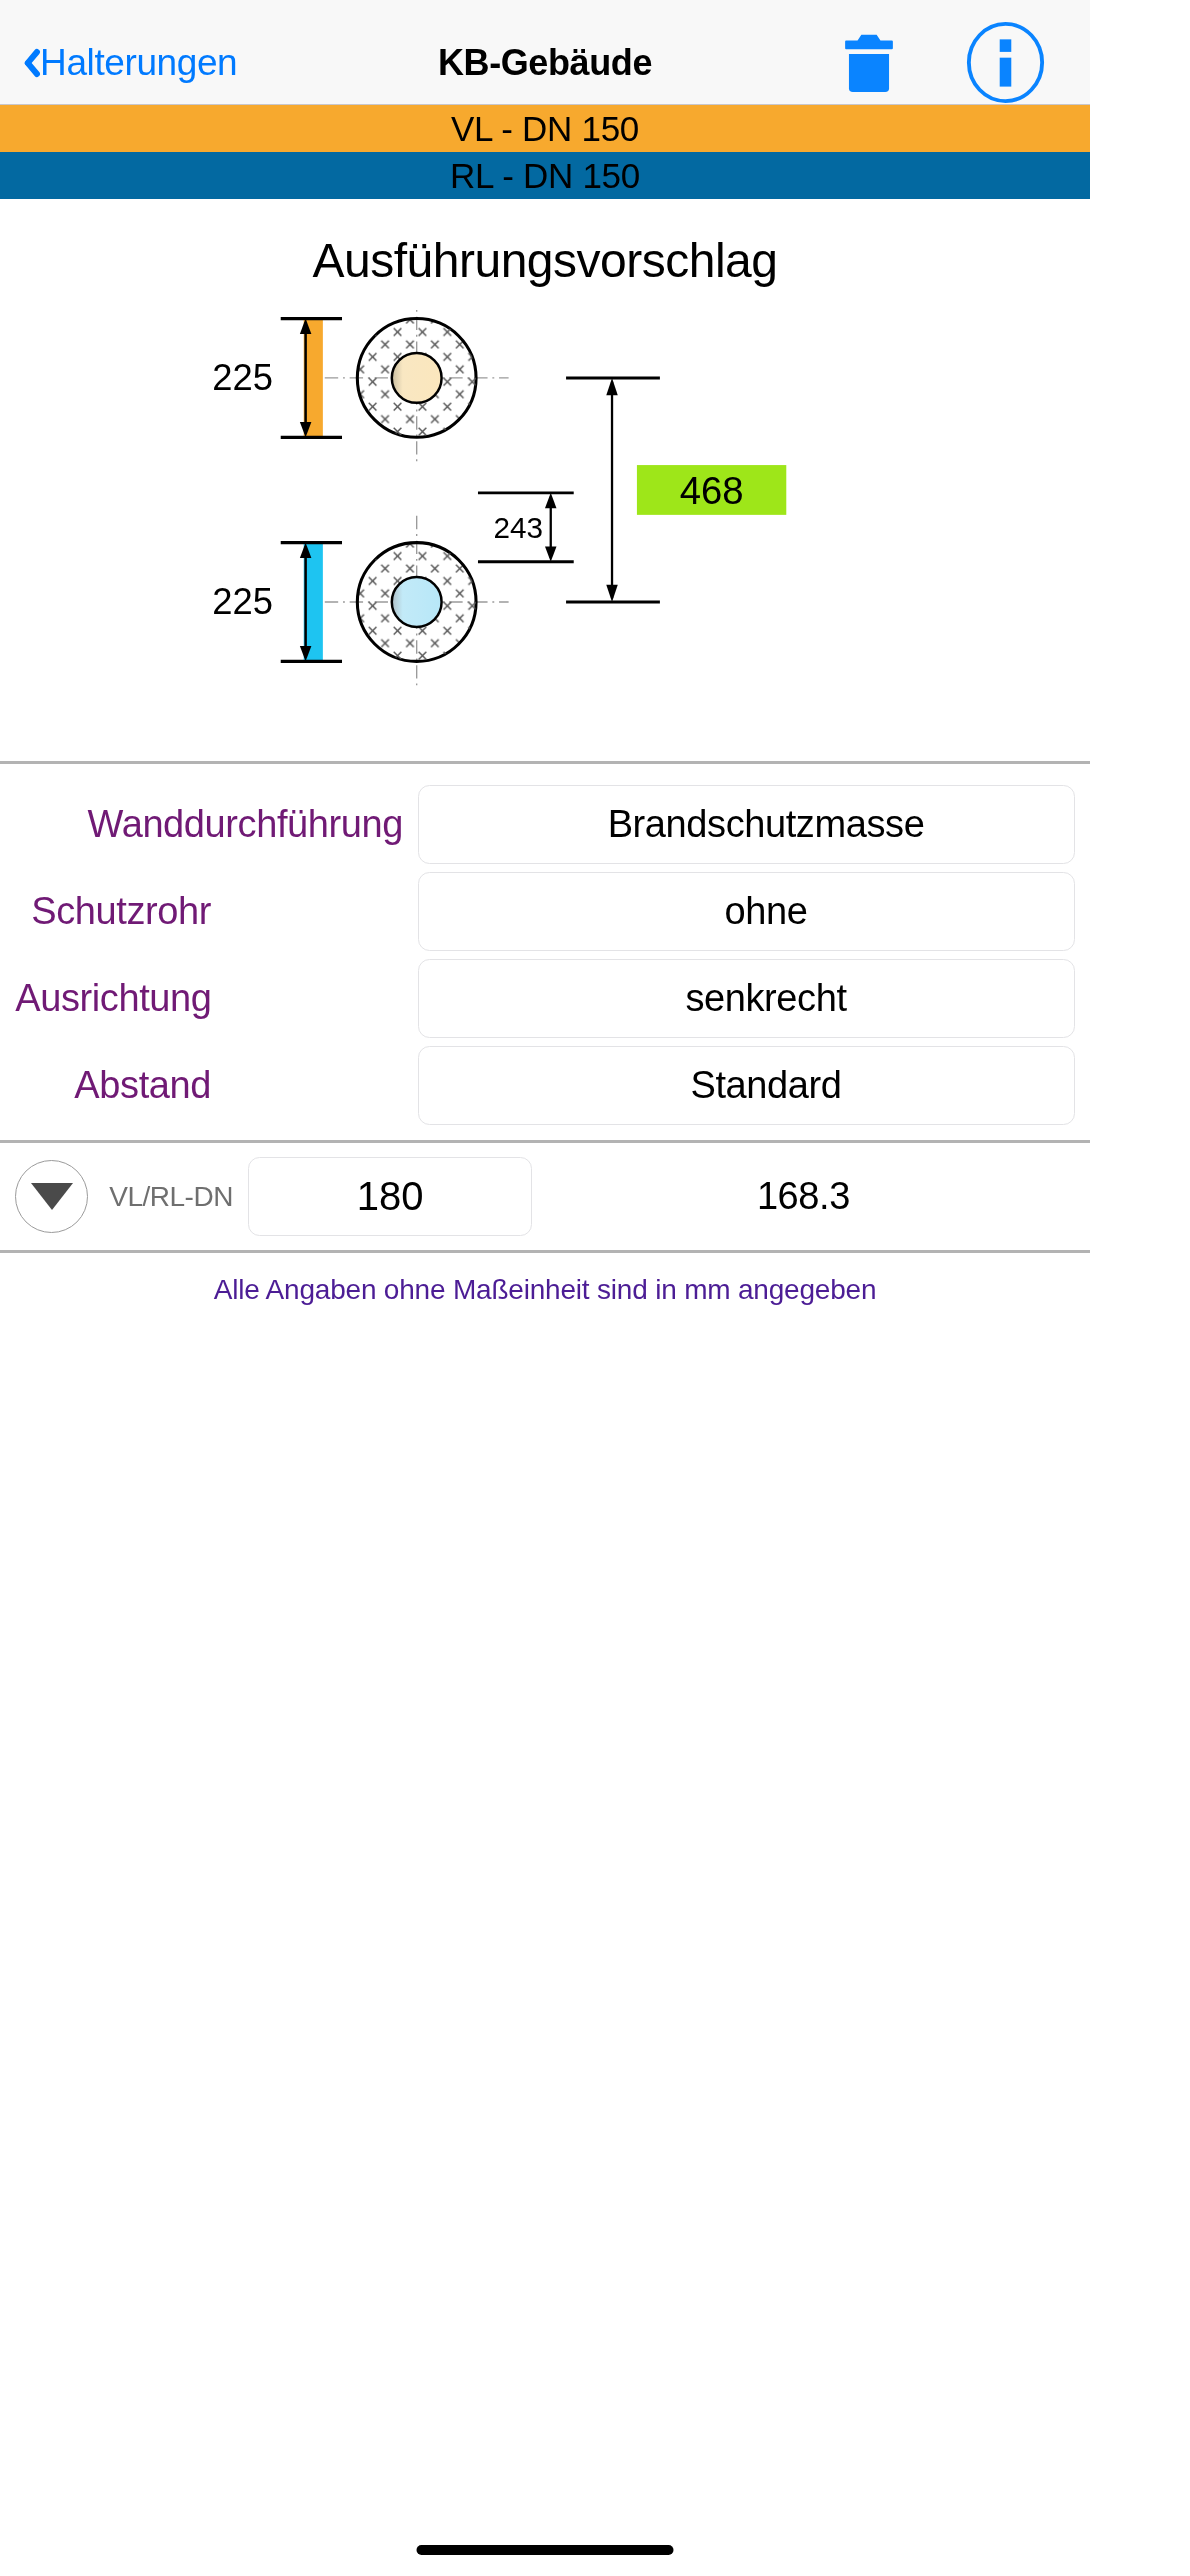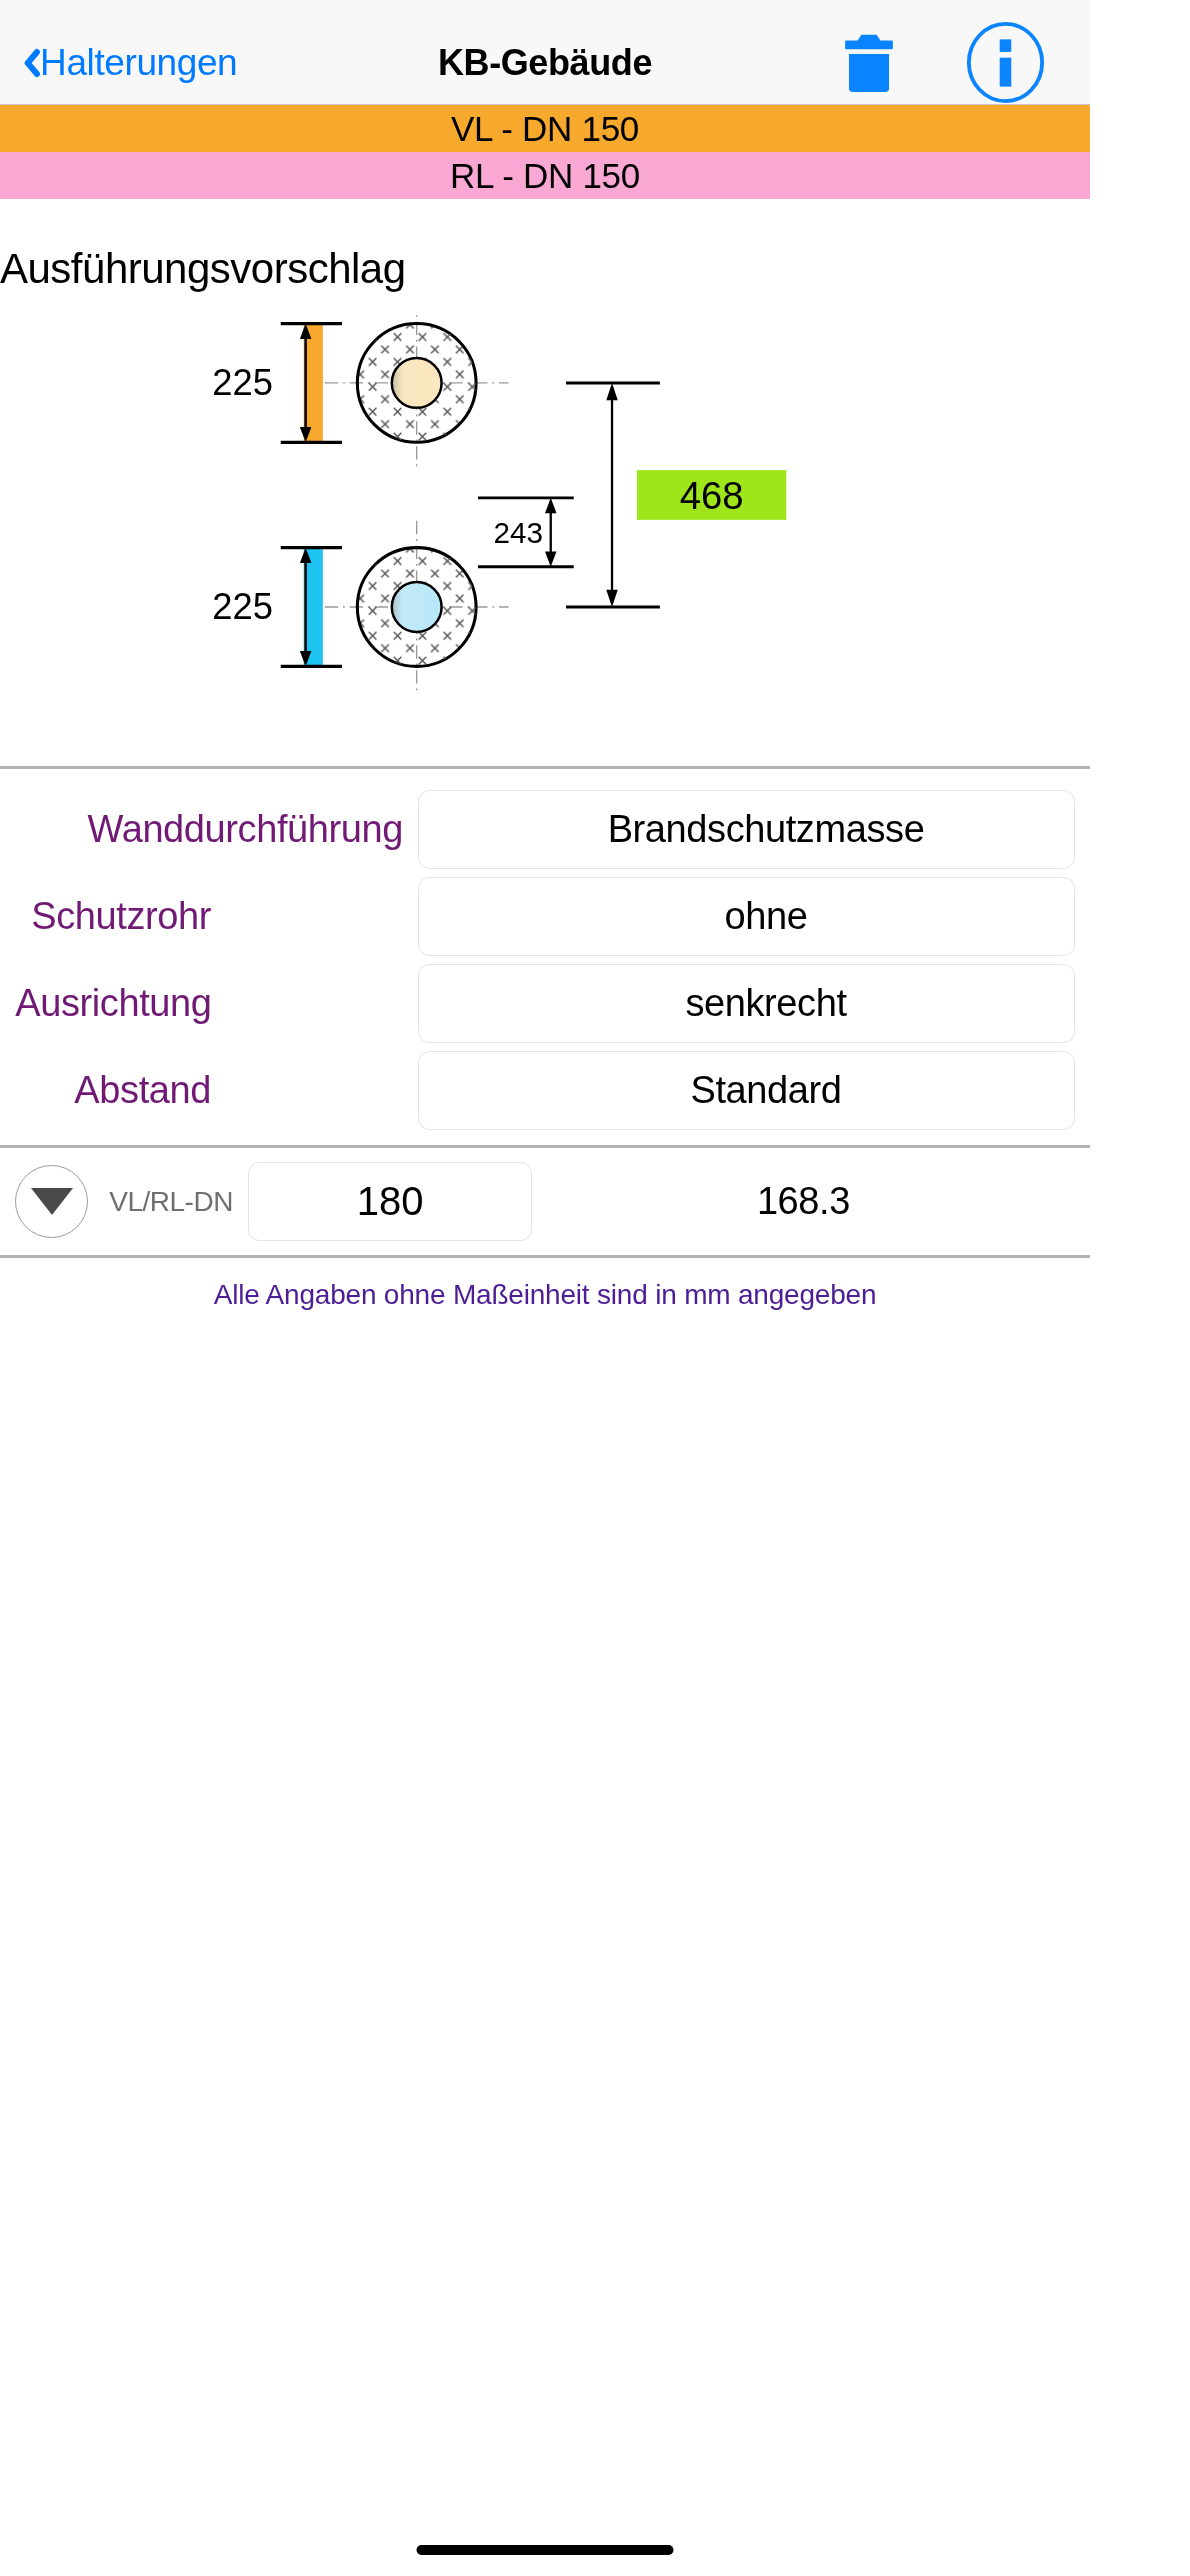--- a/index.html
+++ b/index.html
@@ -91,28 +91,29 @@
     height: 47px;
     display: flex;
     align-items: center;
     justify-content: center;
     font-size: 35px;
     color: #000;
     letter-spacing: -0.3px;
     cursor: pointer;
   }
   .bar-vl { background: #f7a92e; }
-  .bar-rl { background: #f9a8d4; }
+  .bar-rl { background: #0369a1; }
 
   
   .section-title {
-    font-size: 42px;
+    text-align: center;
+    font-size: 48px;
     color: #000;
     letter-spacing: -0.5px;
-    padding-top: 46px;
+    padding-top: 34px;
   }
 
   
   .drawing-wrap {
     display: flex;
     justify-content: center;
     padding-top: 21px;
   }
 
   

